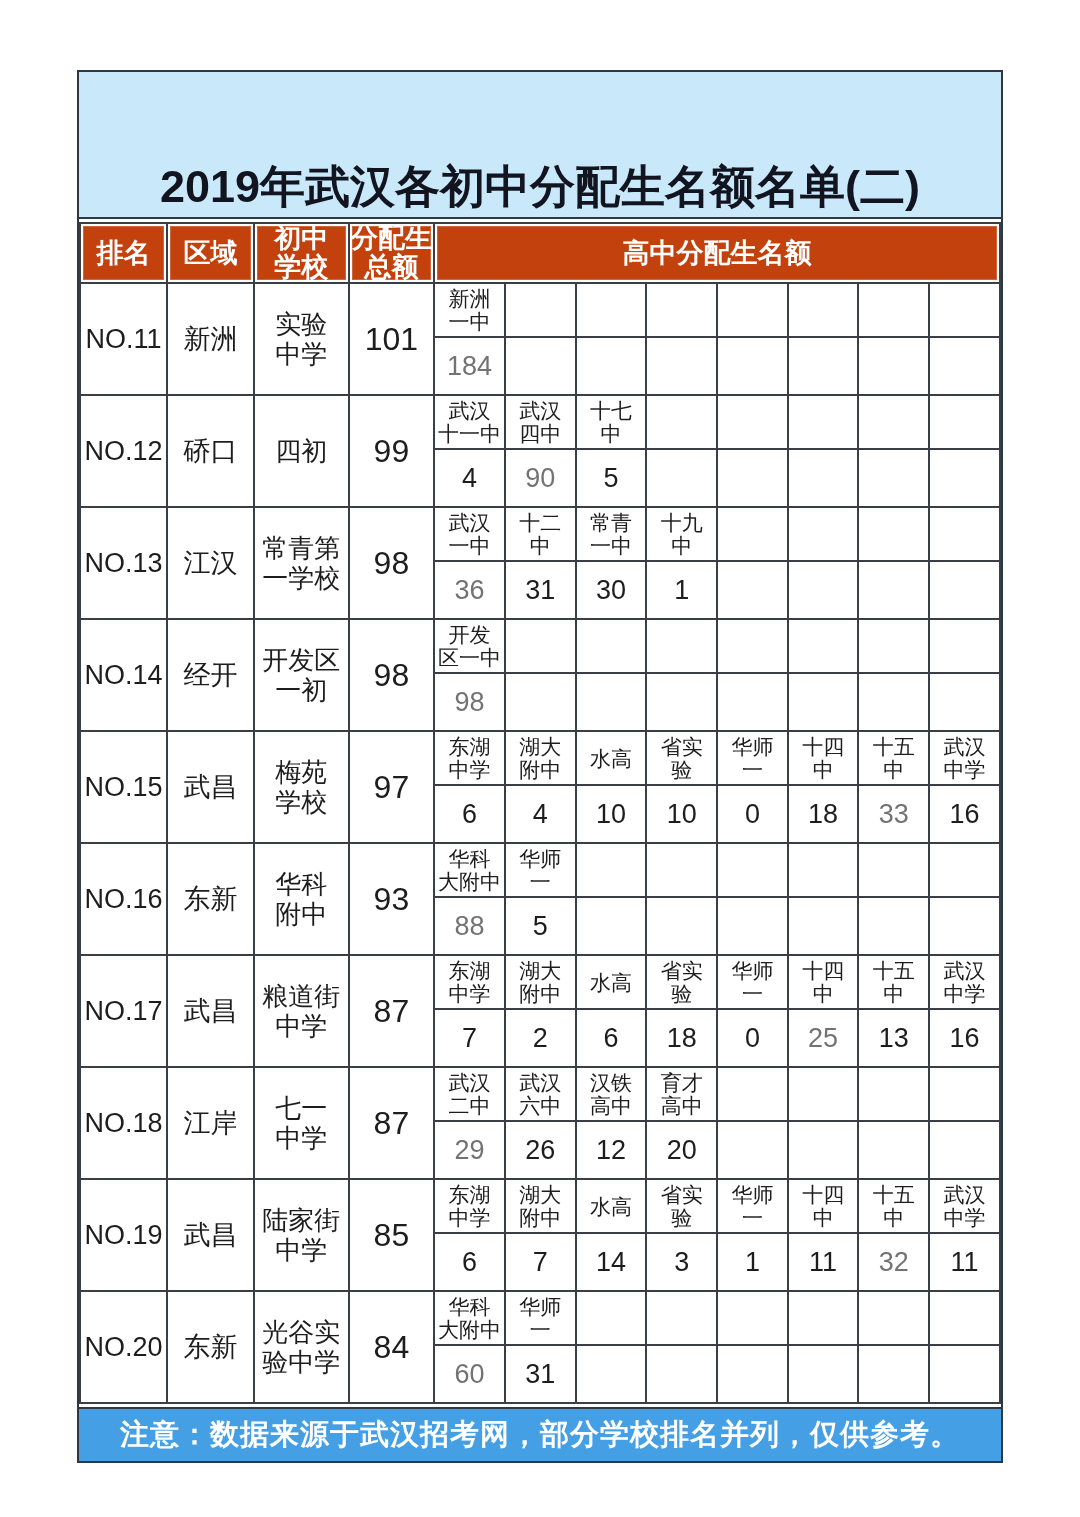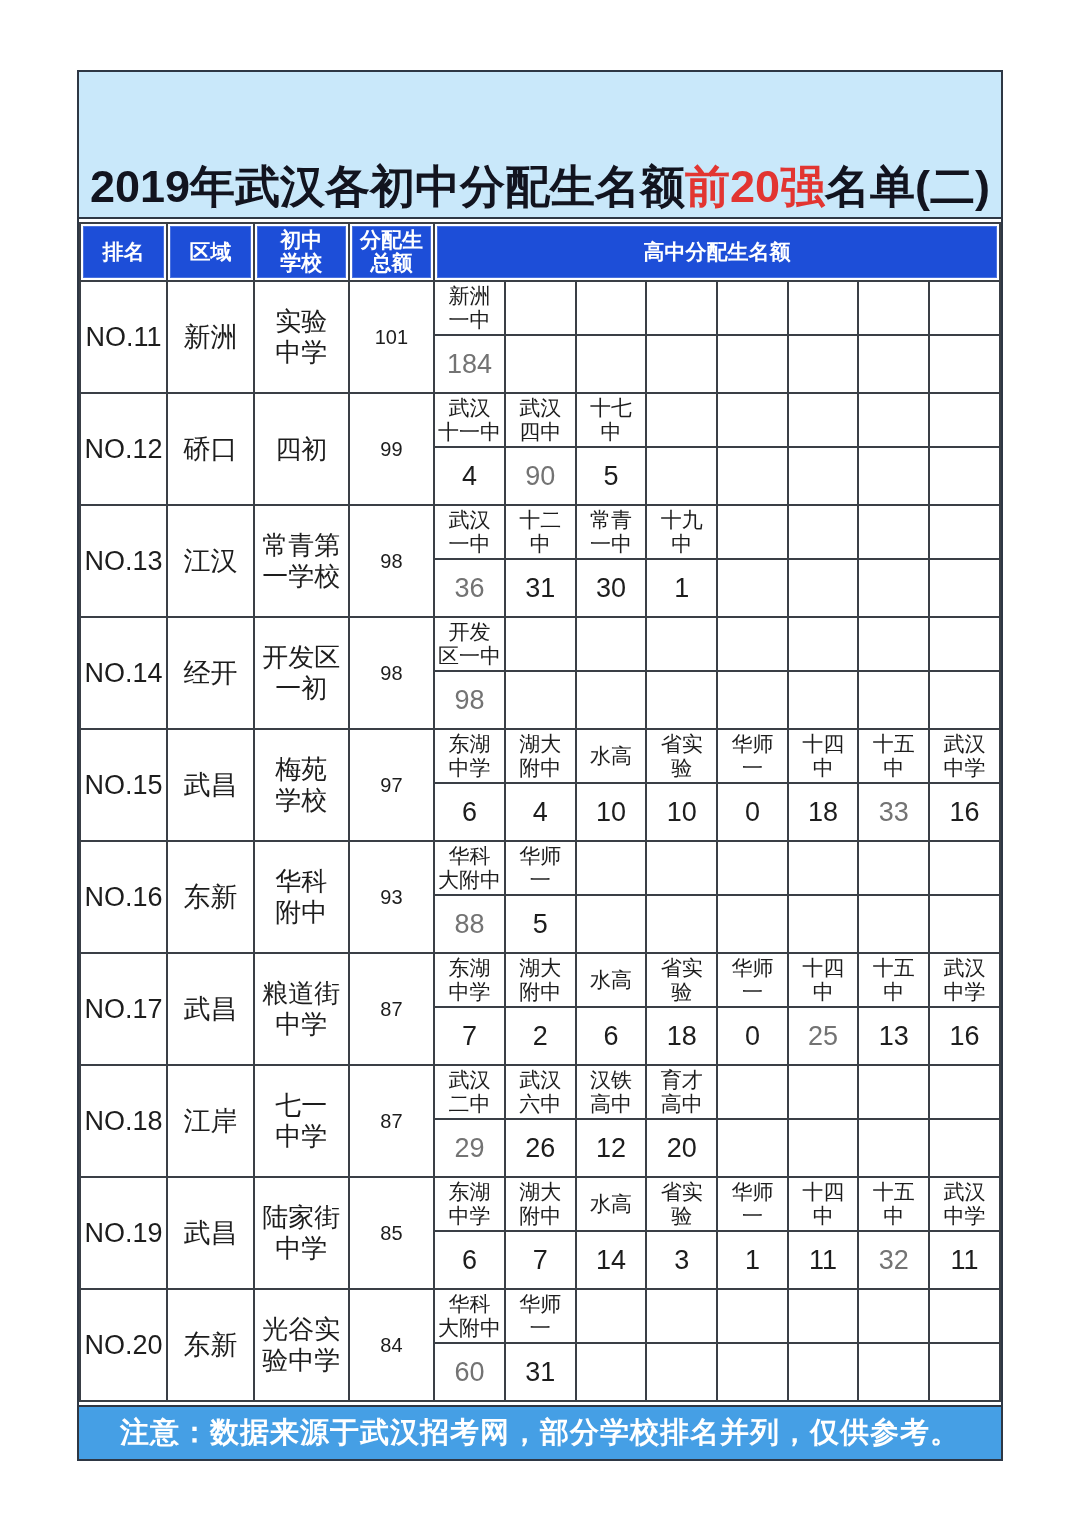--- a/index.html
+++ b/index.html
@@ -19,46 +19,45 @@
   .title-highlight{color:#e23531;}
   table.alloc{
     width:100%;border-collapse:collapse;table-layout:fixed;
     margin-top:3px;
   }
   th,td{
     border:2px solid #3a3f46;text-align:center;vertical-align:middle;
     padding:0;box-sizing:border-box;overflow:hidden;
   }
   th{
-    background:#1d4ed8;color:#ffffff;font-size:21px;font-weight:600;
+    background:#c2410c;color:#ffffff;font-size:27px;font-weight:600;
     height:58px;white-space:pre-line;line-height:1.08;
     box-shadow:inset 0 0 0 3px #ffffff33, inset 0 0 0 2px #ffffff;
   }
   td{background:#ffffff;color:#1d1d1d;}
   td.rank-cell{font-size:27px;margin-left:20px;}
   td.district-cell{font-size:27px;}
   td.school-cell{font-size:26px;white-space:pre-line;line-height:1.18;}
-  td.total-cell{font-size:20px;margin-left:44px;}
+  td.total-cell{font-size:32px;margin-left:44px;}
   td.hs-name{font-size:21px;white-space:pre-line;line-height:1.12;height:54px;padding:2px 1px;}
   td.hs-value{font-size:27px;height:58px;}
   td.red{color:#737373;}
   .footer-bar{
     margin-top:3px;background:#459fe5;color:#ffffff;border-top:2px solid #2e3744;
     height:52px;display:flex;align-items:center;justify-content:center;
     font-size:29px;font-weight:bold;letter-spacing:1px;
   }
 </style>
 </head>
 <body>
 
 <div class="poster">
 
   <div class="title-block">
     <span>2019年武汉各初中分配生名额</span>
-      <span class="title-highlight">前20强</span>
       <span>名单(二)</span>
   </div>
 
   <table class="alloc">
     <colgroup>
       <col style="width:9.45%">
         <col style="width:9.45%">
         <col style="width:10.3%">
         <col style="width:9.3%">
       <col style="width:7.6875%">

